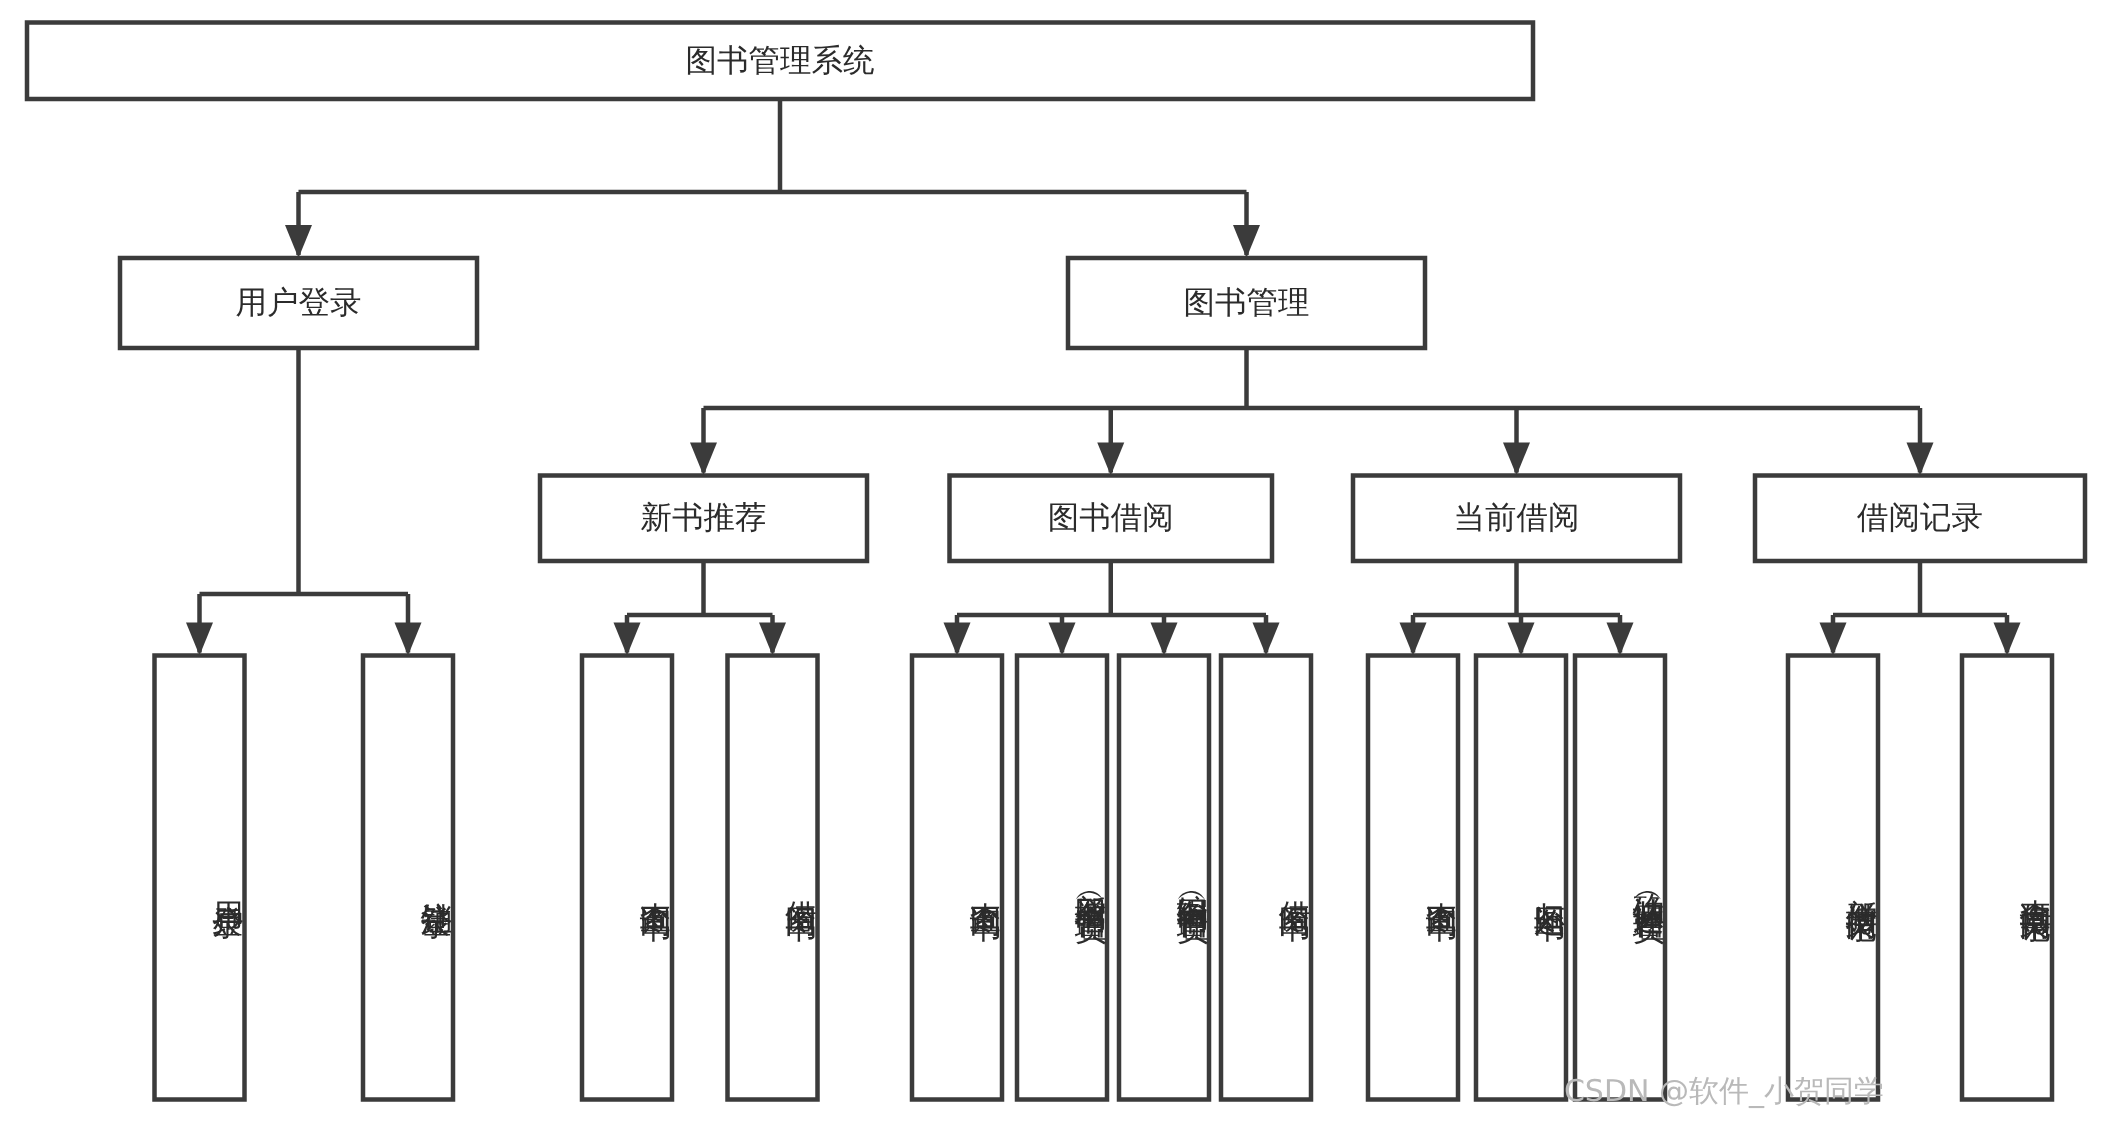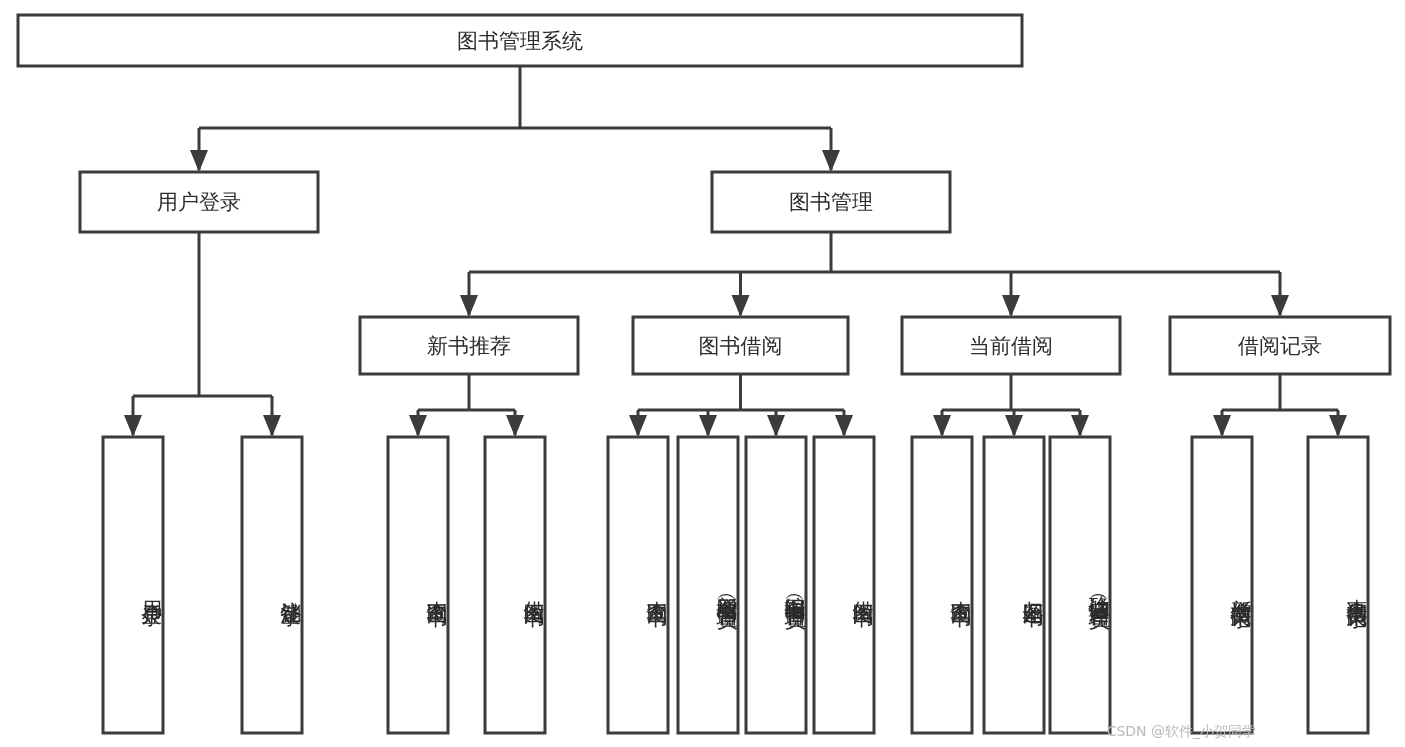--- a/index.html
+++ b/index.html
@@ -63,21 +63,21 @@
     display: flex;
     align-items: flex-start;
     justify-content: center;
     pointer-events: none;
   }
   .watermark {
     position: absolute;
     right: 8px;
     bottom: 6px;
     font-family: "DejaVu Sans", "Liberation Sans", sans-serif;
-    font-size: 14px;
+    font-size: 20px;
     color: #b9b9b9;
     white-space: nowrap;
     user-select: none;
   }
 </style>
 </head>
 <body>
 
 <div id="diagram-root">
 

